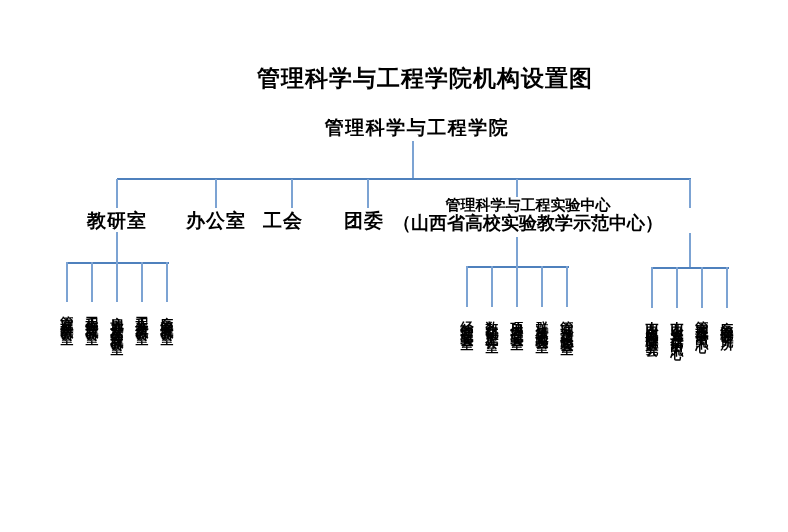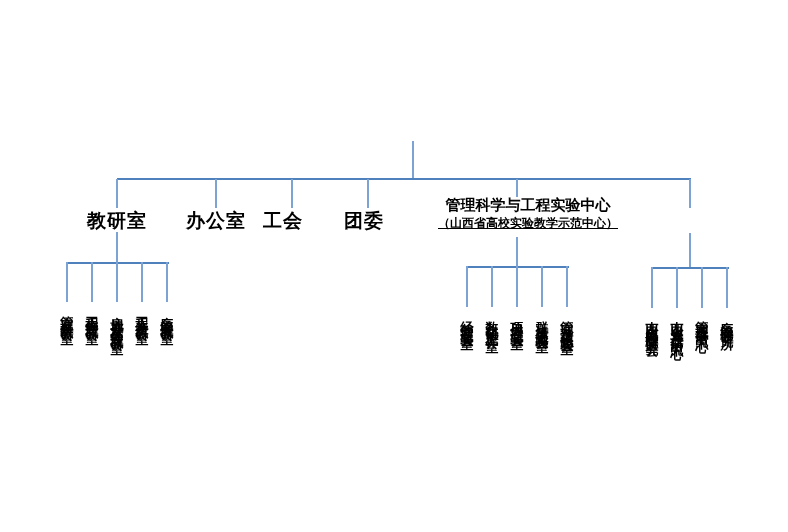--- a/index.html
+++ b/index.html
@@ -37,40 +37,42 @@
     white-space: nowrap;
   }
   .node.center2 {
     position: absolute;
     transform: translateX(-50%);
     text-align: center;
     font-weight: 700;
     white-space: nowrap;
   }
   .node.center2 .l1 { font-size: 15px; line-height: 18px; text-align: center; }
-  .node.center2 .l2 { font-size: 12px; line-height: 18px; text-decoration: underline; }
+  .node.center2 .l2 { font-size: 18px; line-height: 18px; }
   .hline { position: absolute; height: 2px; background: #4f81bd; }
   .vline { position: absolute; width: 2px;  background: #7ca3d3; }
   .vtext {
     position: absolute;
     transform: translateX(-50%);
     writing-mode: vertical-rl;
     text-orientation: upright;
     font-size: 13px;
     font-weight: 700;
     letter-spacing: 2.5px;
     line-height: 1;
     white-space: nowrap;
   }
 </style>
 </head>
 <body>
 
 <div class="canvas">
 
+  <div class="title" style="left:425px; top:63px">管理科学与工程学院机构设置图</div>
+  <div class="root" style="left:417px; top:115px">管理科学与工程学院</div>
 
   <div class="vline" style="left: 412px; top: 141px; height: 38px; background: rgb(124, 163, 211);"></div>
   <div class="hline" style="left: 117px; top: 178px; width: 574px; background: rgb(79, 129, 189);"></div>
 
   <div class="vline" style="left: 116px; top: 179px; height: 29px; background: rgb(124, 163, 211);"></div>
   <div class="vline" style="left: 215px; top: 179px; height: 29px; background: rgb(124, 163, 211);"></div>
   <div class="vline" style="left: 291px; top: 179px; height: 29px; background: rgb(124, 163, 211);"></div>
   <div class="vline" style="left: 367px; top: 179px; height: 29px; background: rgb(124, 163, 211);"></div>
   <div class="vline" style="left: 516px; top: 179px; height: 18px; background: rgb(124, 163, 211);"></div>
   <div class="vline" style="left: 689px; top: 179px; height: 29px; background: rgb(124, 163, 211);"></div>

